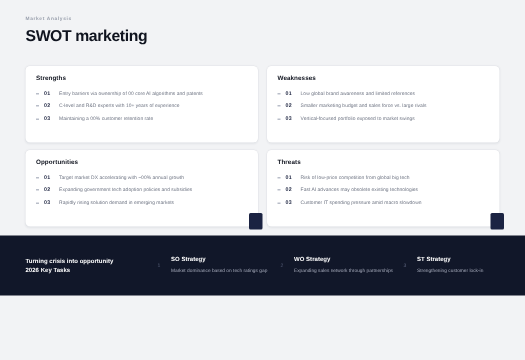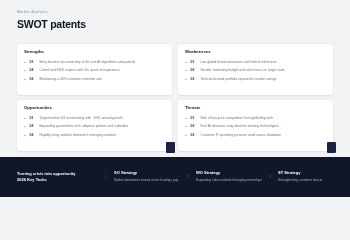--- a/index.html
+++ b/index.html
@@ -100,21 +100,21 @@
     line-height:1.42; letter-spacing:0.01px;
   }
 </style>
 </head>
 <body>
 
 <div class="slide">
 
   <div class="header">
     <div class="eyebrow">Market Analysis</div>
-    <div class="title">SWOT patents</div>
+    <div class="title">SWOT marketing</div>
   </div>
 
   <div class="grid">
 
     <div class="card">
       <div class="card-title">Strengths</div>
       <div class="bullets">
         <div class="bullet">
           <span class="dash"></span>
           <span class="num">01</span>

